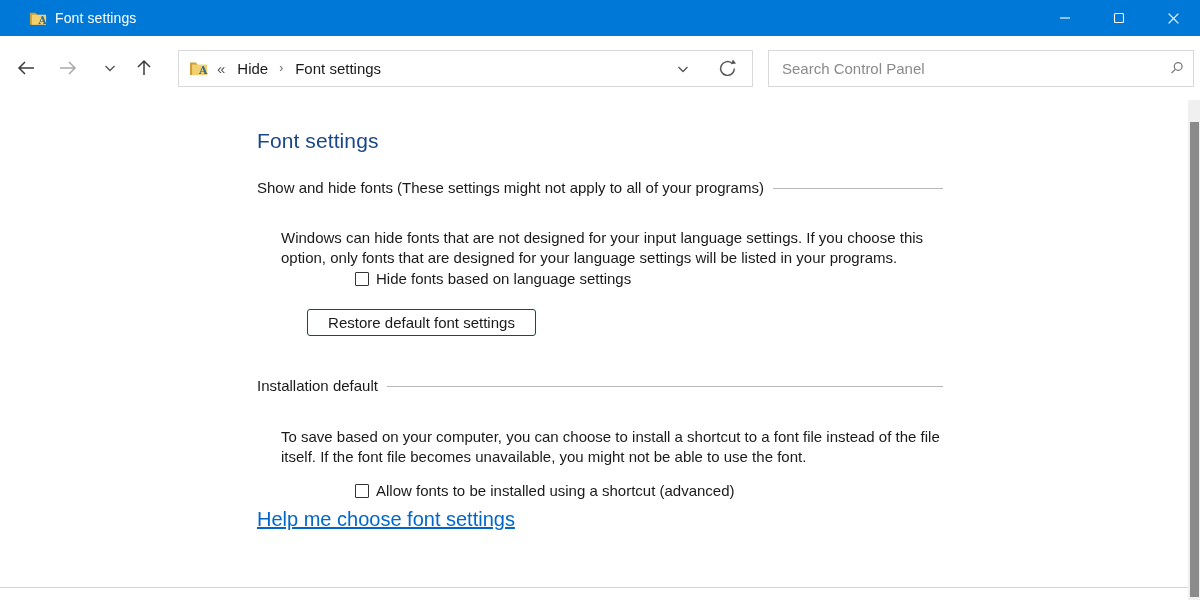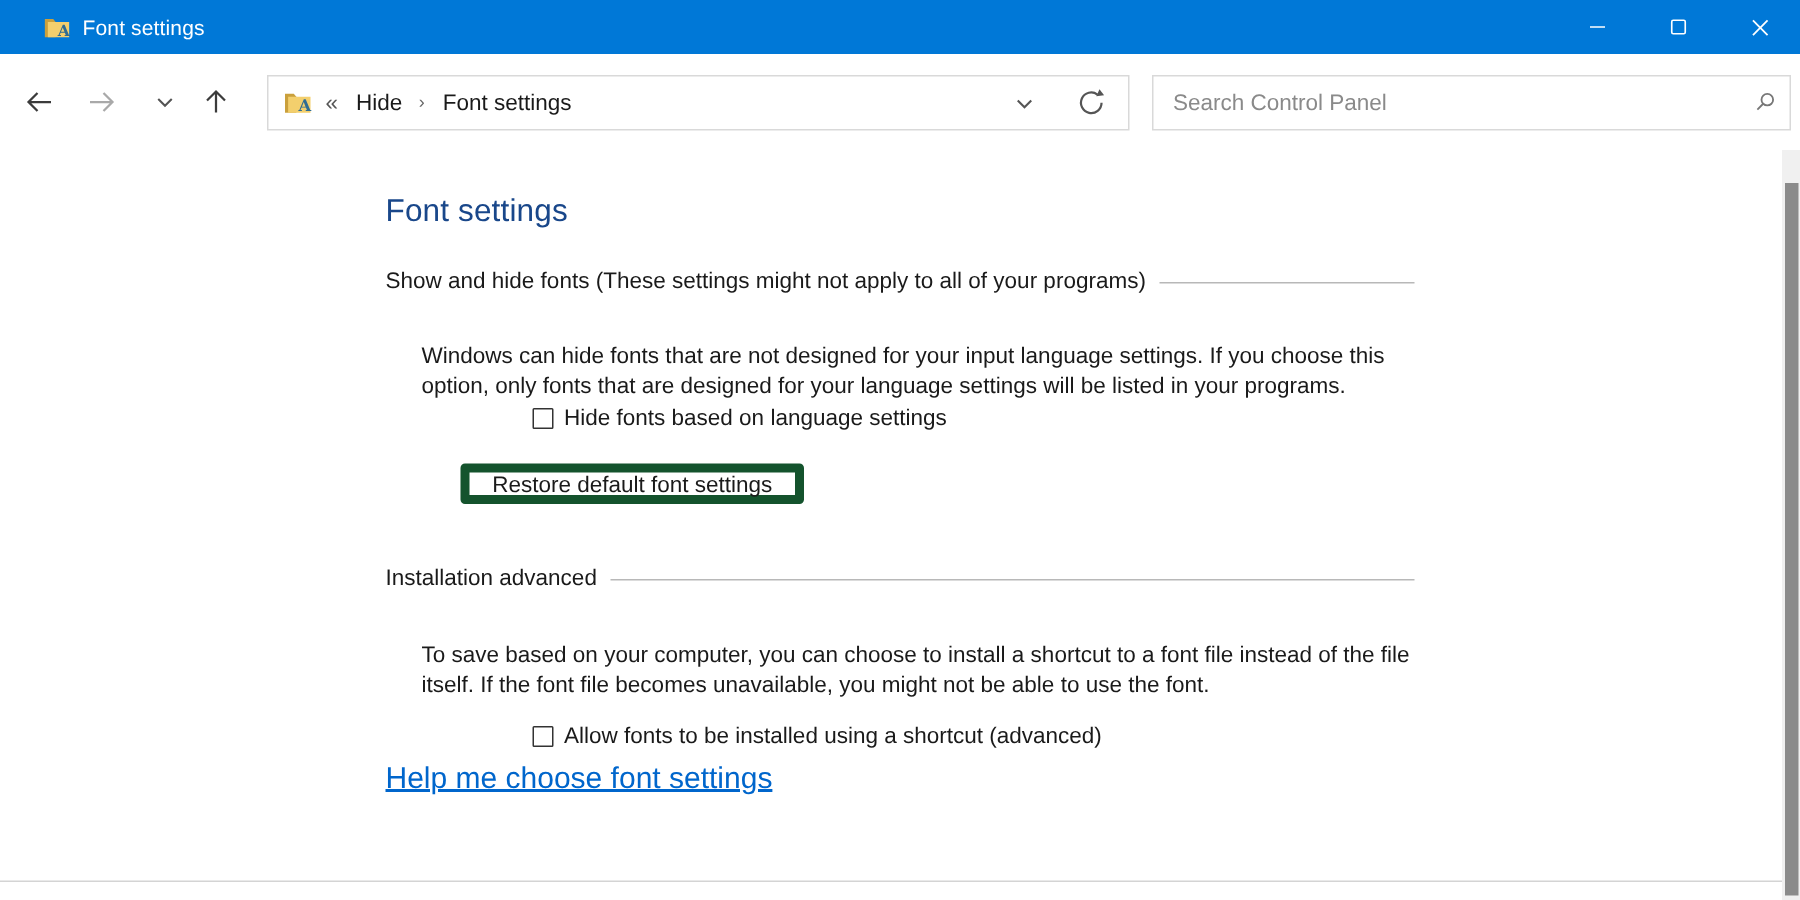--- a/index.html
+++ b/index.html
@@ -73,21 +73,21 @@
   .check-row{position:absolute;left:307px;display:flex;align-items:center;cursor:pointer;margin-left:48px;}
   .check-row.c1{top:172px;}
   .check-row.c2{top:384px;}
   .checkbox{
     width:14px;height:14px;border:1px solid #333;border-radius:1px;background:#fff;
     flex:0 0 auto;
   }
   .check-label{font-size:15px;margin-left:7px;}
   .push-button{
     position:absolute;left:307px;top:211px;width:229px;height:27px;
-    border:6px solid #14532d;border-radius:3px;background:#fff;
+    border:1px solid #14532d;border-radius:3px;background:#fff;
     font-family:inherit;font-size:15px;color:#1a1a1a;cursor:pointer;padding:0 10px;
   }
   .help-link{
     position:absolute;left:257px;top:410px;font-size:20px;color:#0066cc;
     text-decoration:underline;cursor:pointer;
   }
   
   .scrollbar{position:absolute;right:0;top:100px;width:12px;height:500px;background:#f0f0f0;}
   .scroll-thumb{position:absolute;left:2px;top:22px;width:9px;height:475px;background:#8b8b8b;}
   .bottom-line{position:absolute;left:0;top:587px;width:1188px;height:1px;background:#d4d4d4;}
@@ -195,21 +195,21 @@
     <p class="para p1">Windows can hide fonts that are not designed for your input language settings. If you choose this option, only fonts that are designed for your language settings will be listed in your programs.</p>
 
     <div class="check-row c1">
       <span class="checkbox"></span>
       <span class="check-label">Hide fonts based on language settings</span>
     </div>
 
     <button class="push-button">Restore default font settings</button>
 
     <div class="section-header s2">
-      <span class="txt">Installation advanced</span>
+      <span class="txt">Installation default</span>
       <span class="rule"></span>
     </div>
     <p class="para p2">To save based on your computer, you can choose to install a shortcut to a font file instead of the file itself. If the font file becomes unavailable, you might not be able to use the font.</p>
 
     <div class="check-row c2">
       <span class="checkbox"></span>
       <span class="check-label">Allow fonts to be installed using a shortcut (advanced)</span>
     </div>
 
     <a class="help-link">Help me choose font settings</a>

